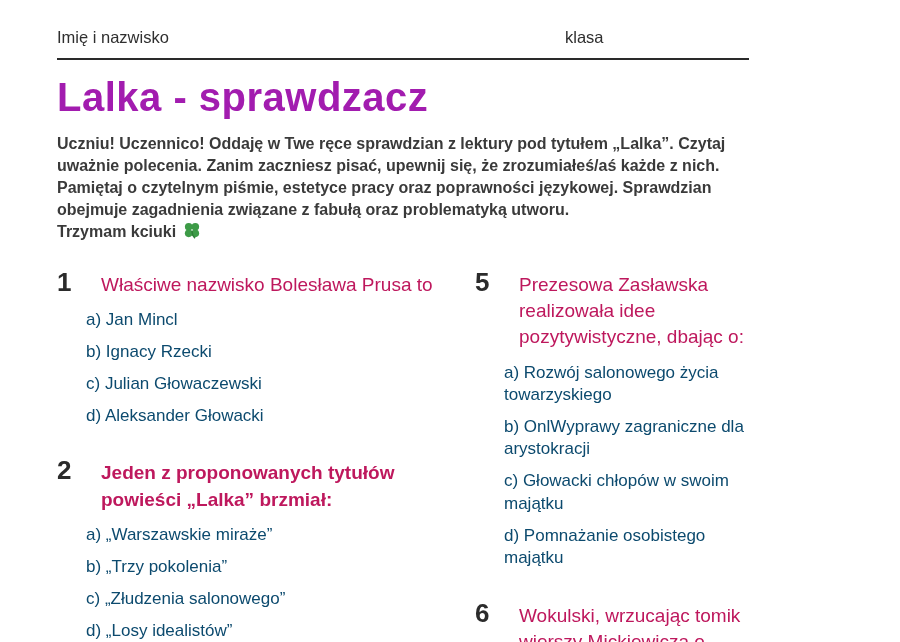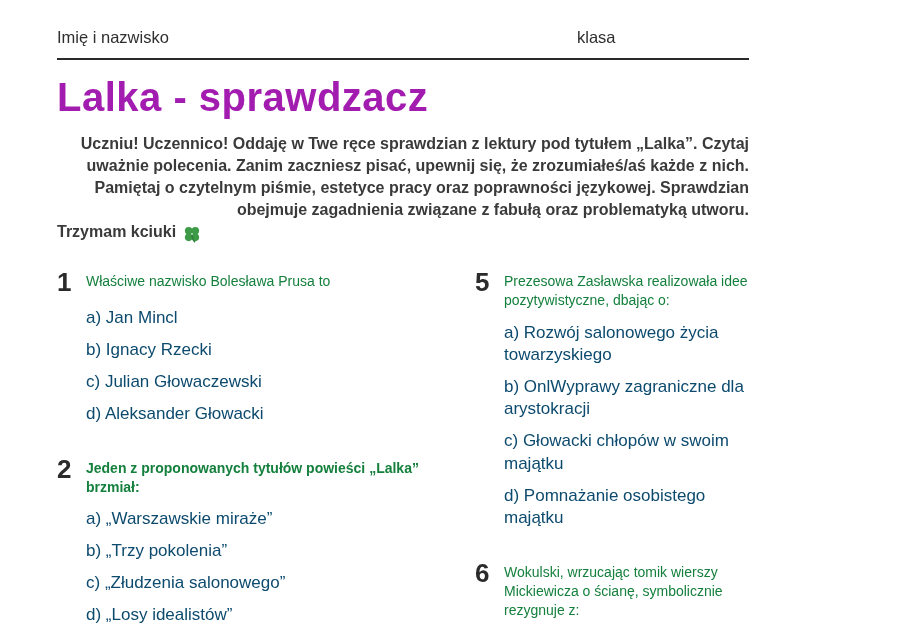--- a/index.html
+++ b/index.html
@@ -6,56 +6,56 @@
   body {
     width: 900px; height: 642px; overflow: hidden;
     font-family: "Liberation Sans", sans-serif;
     color: #3a3a3a;
     -webkit-font-smoothing: antialiased;
   }
   .page { width: 804px; height: 642px; box-sizing: border-box; padding: 28px 55px 0 57px; }
 
   .top-row { position: relative; height: 20px; font-size: 16.5px; color: #2f2f2f; }
   .top-row .name-label { position: absolute; left: 0; top: 0; }
-  .top-row .class-label { position: absolute; left: 520px; top: 0; }
+  .top-row .class-label { position: absolute; left: 508px; top: 0; }
 
   .rule { border: none; border-top: 2.5px solid #2a2a2a; margin: 10px 0 0 0; }
 
   h1.page-title {
     margin: 16px 0 0 0;
     font-size: 40px; font-weight: 700; letter-spacing: 0.5px;
     color: #a21caf; line-height: 1.05;
   }
 
   .intro {
     margin: 15px 0 0 0;
-    font-size: 16px; font-weight: 700; line-height: 22px; color: #3a3a3a; text-align: right;
+    font-size: 16px; font-weight: 700; line-height: 22px; color: #3a3a3a;
   }
   .closing {
     margin: 0; font-size: 16px; font-weight: 700; line-height: 22px; color: #3a3a3a;
-    display: flex; align-items: flex-end; gap: 7px;
+    display: flex; align-items: flex-start; gap: 7px;
   }
   .clover { display: inline-block; vertical-align: middle; }
 
   .questions {
     display: grid;
     grid-template-columns: 396px 1fr;
     column-gap: 22px;
     margin-top: 26px;
   }
 
   .question { margin-top: 0; }
   .question + .question { margin-top: 30px; }
 
   .q-head { display: grid; grid-template-columns: 27px 1fr; column-gap: 2px; }
   .q-num {
     font-size: 26px; font-weight: 700; color: #2b2b2b; line-height: 1.05;
   }
   .q-text {
-    font-size: 14px; font-weight: 400; color: #15803d; line-height: 1.38; padding-top: 3px;
+    font-size: 19px; font-weight: 400; color: #be185d; line-height: 1.38; padding-top: 3px; margin-left: 15px;
   }
   .q-text.bold { font-weight: 700; }
 
   ul.options {
     list-style: none; margin: 11px 0 0 0; padding: 0 0 0 29px;
   }
   ul.options li {
     font-size: 17px; line-height: 1.32; color: #0c4a6e; margin-bottom: 9.5px;
   }
 </style>

